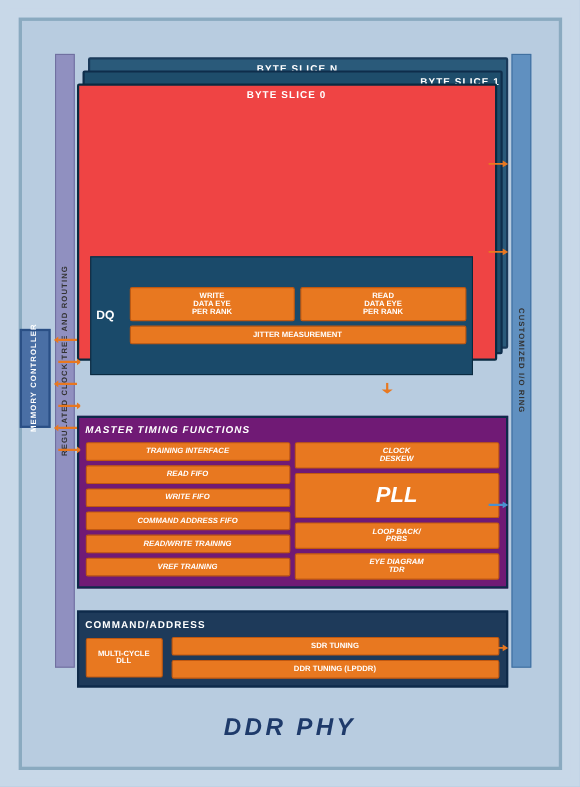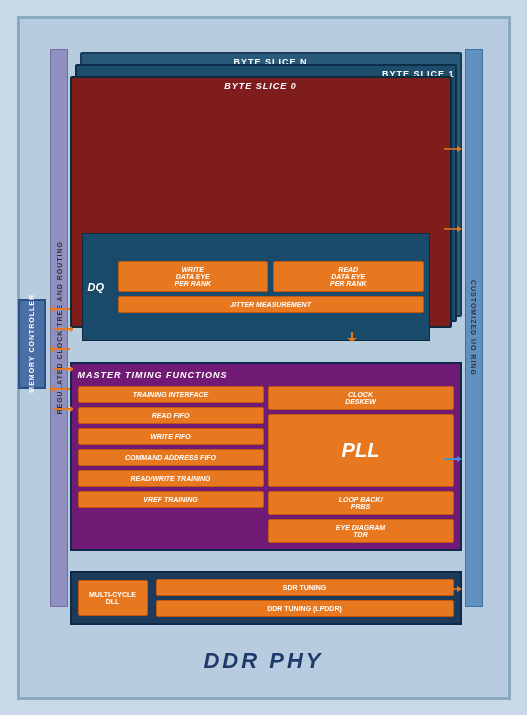--- a/index.html
+++ b/index.html
@@ -98,24 +98,23 @@
       letter-spacing: 1px;
       padding-top: 3px;
     }
 
     .byte-slice-0 {
       position: absolute;
       top: 24px;
       left: 0;
       right: 10px;
       height: 252px;
-      background: #7f1d1d;
+      background: #ef4444;
       border: 2px solid #0a2a40;
       border-radius: 2px;
-      font-style: italic;
     }
 
     .byte-slice-0-label {
       text-align: center;
       color: white;
       font-size: 9px;
       font-weight: bold;
       text-transform: uppercase;
       letter-spacing: 1px;
       padding-top: 3px;
@@ -243,21 +242,21 @@
       align-items: stretch;
     }
 
     .pll-box {
       background: #e87820;
       border: 1px solid #c05810;
       color: white;
       font-size: 20px;
       font-weight: bold;
       text-align: center;
-      padding: 24px;
+      padding: 8px;
       border-radius: 2px;
     }
 
     
     .command-address {
       background: #1e3a5a;
       border: 2px solid #0e2a4a;
       padding: 6px;
       margin-top: 4px;
     }
@@ -451,20 +450,21 @@
             <div class="pll-box">PLL</div>
             <div class="orange-box" style="white-space:pre-line;">Loop Back/
 PRBS</div>
             <div class="orange-box" style="white-space:pre-line;">Eye Diagram
 TDR</div>
           </div>
         </div>
       </div>
 
       <div class="command-address">
+        <div class="section-title">Command/Address</div>
         <div class="ca-inner">
           <div class="orange-box" style="white-space:pre-line;width:70px;padding:10px 5px;">Multi-cycle
 DLL</div>
           <div class="ca-right">
             <div class="orange-box" style="width:100%;">SDR Tuning</div>
             <div class="orange-box" style="width:100%;">DDR Tuning (LPDDR)</div>
           </div>
         </div>
       </div>
 

